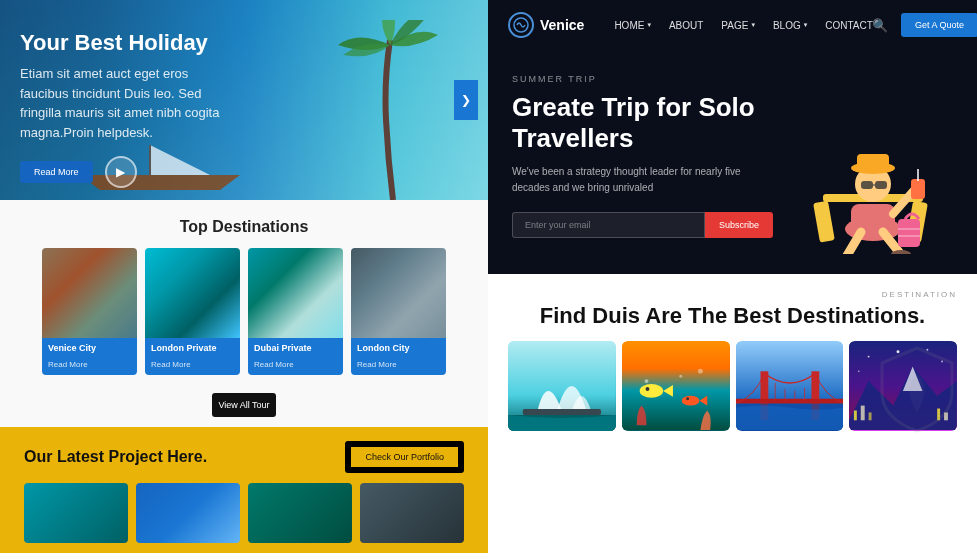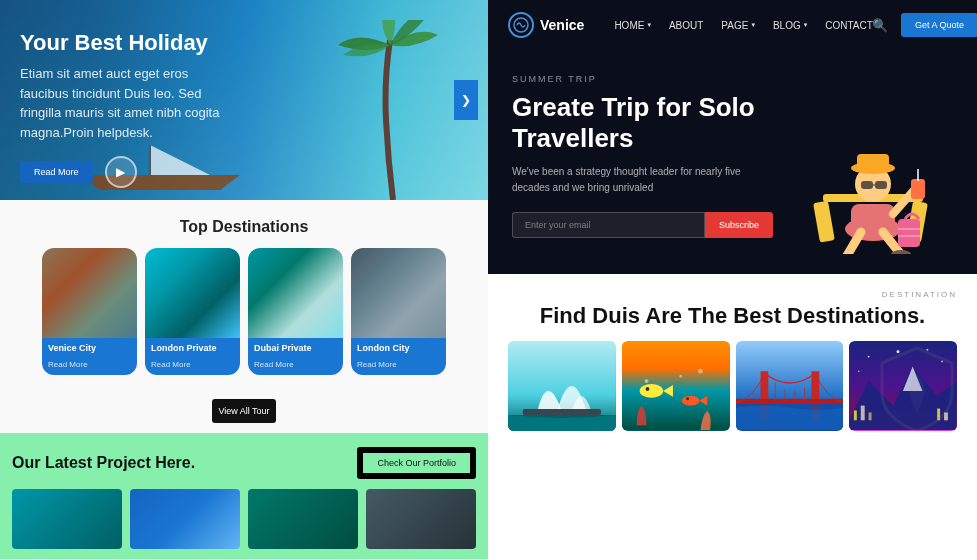--- a/index.html
+++ b/index.html
@@ -116,21 +116,21 @@
       color: #222;
       margin-bottom: 12px;
     }
     .dest-grid {
       display: flex;
       gap: 8px;
       justify-content: center;
     }
     .dest-card {
       width: 95px;
-      border-radius: 12px;
+      border-radius: 4px;
       overflow: hidden;
       position: relative;
     }
     .dest-img {
       width: 95px;
       height: 90px;
       display: block;
     }
     .dest-label {
       background: #1976d2;
@@ -142,34 +142,34 @@
       font-weight: 700;
       display: block;
     }
     .dest-link {
       font-size: 8px;
       color: rgba(255,255,255,0.8);
       cursor: pointer;
     }
     .view-all-btn {
       display: block;
-      margin: 24px auto 0;
+      margin: 18px auto 0;
       background: #111;
       color: #fff;
       border: none;
       padding: 7px 6px;
       font-size: 9px;
       border-radius: 3px;
       cursor: pointer;
     }
 
     
     .latest-project {
-      padding: 14px 12px 10px;
-      background: #86efac;
+      padding: 14px 24px 10px;
+      background: #eab308;
     }
     .latest-header {
       display: flex;
       align-items: center;
       justify-content: space-between;
       margin-bottom: 10px;
     }
     .latest-title {
       font-size: 16px;
       font-weight: 800;

